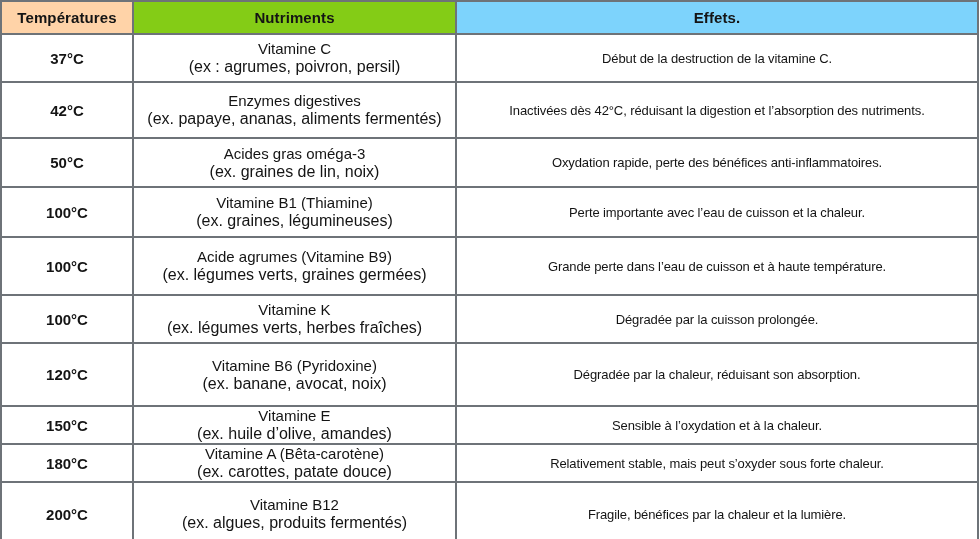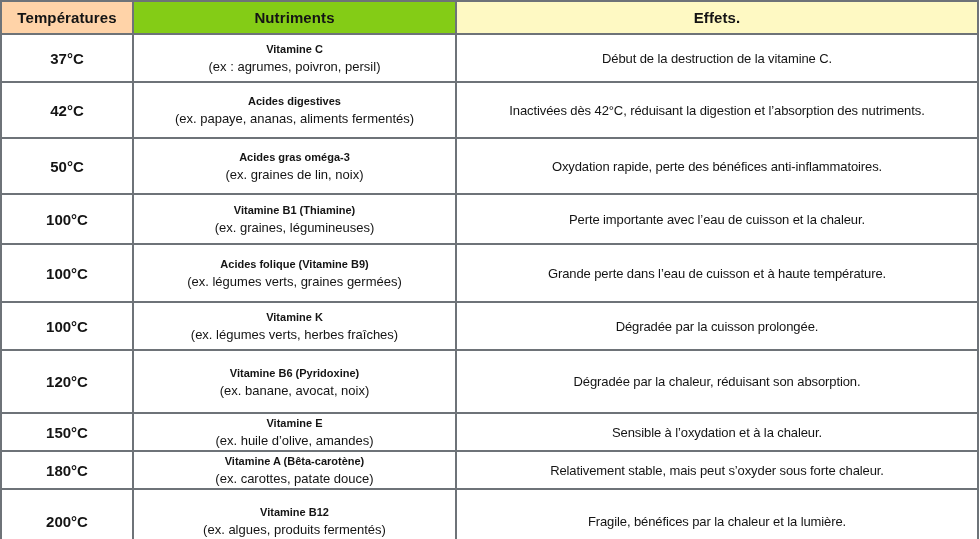--- a/index.html
+++ b/index.html
@@ -29,35 +29,35 @@
       overflow: hidden;
     }
     table.nutri th {
       font-weight: bold;
       font-size: 15px;
       height: 31px;
       letter-spacing: 0.1px;
     }
     th.col-temp { background: #ffd3a8; width: 122px; }
     th.col-nutr { background: #84cc16; width: 313px; }
-    th.col-eff  { background: #fef9c3; }
+    th.col-eff  { background: #7dd3fc; }
     td.temp {
       font-weight: bold;
       font-size: 15px;
       border-radius: 21px;
     }
     td.nutr .name {
       display: block;
-      font-weight: bold;
-      font-size: 11px;
+      font-weight: normal;
+      font-size: 15px;
       line-height: 18px;
     }
     td.nutr .example {
       display: block;
-      font-size: 13px;
+      font-size: 16px;
       line-height: 18px;
     }
     td.eff {
       font-size: 13px;
       white-space: nowrap;
       letter-spacing: -0.1px;
     }
   </style>
 </head>
 <body>
@@ -75,45 +75,45 @@
       <td class="temp">37°C</td>
       <td class="nutr">
         <span class="name">Vitamine C</span>
         <span class="example">(ex : agrumes, poivron, persil)</span>
       </td>
       <td class="eff">Début de la destruction de la vitamine C.</td>
     </tr>
     <tr style="height:56px">
       <td class="temp">42°C</td>
       <td class="nutr">
-        <span class="name">Acides digestives</span>
+        <span class="name">Enzymes digestives</span>
         <span class="example">(ex. papaye, ananas, aliments fermentés)</span>
       </td>
       <td class="eff">Inactivées dès 42°C, réduisant la digestion et l’absorption des nutriments.</td>
     </tr>
-    <tr style="height:56px">
+    <tr style="height:49px">
       <td class="temp">50°C</td>
       <td class="nutr">
         <span class="name">Acides gras oméga-3</span>
         <span class="example">(ex. graines de lin, noix)</span>
       </td>
       <td class="eff">Oxydation rapide, perte des bénéfices anti-inflammatoires.</td>
     </tr>
     <tr style="height:50px">
       <td class="temp">100°C</td>
       <td class="nutr">
         <span class="name">Vitamine B1 (Thiamine)</span>
         <span class="example">(ex. graines, légumineuses)</span>
       </td>
       <td class="eff">Perte importante avec l’eau de cuisson et la chaleur.</td>
     </tr>
     <tr style="height:58px">
       <td class="temp">100°C</td>
       <td class="nutr">
-        <span class="name">Acides folique (Vitamine B9)</span>
+        <span class="name">Acide agrumes (Vitamine B9)</span>
         <span class="example">(ex. légumes verts, graines germées)</span>
       </td>
       <td class="eff">Grande perte dans l’eau de cuisson et à haute température.</td>
     </tr>
     <tr style="height:48px">
       <td class="temp">100°C</td>
       <td class="nutr">
         <span class="name">Vitamine K</span>
         <span class="example">(ex. légumes verts, herbes fraîches)</span>
       </td>

